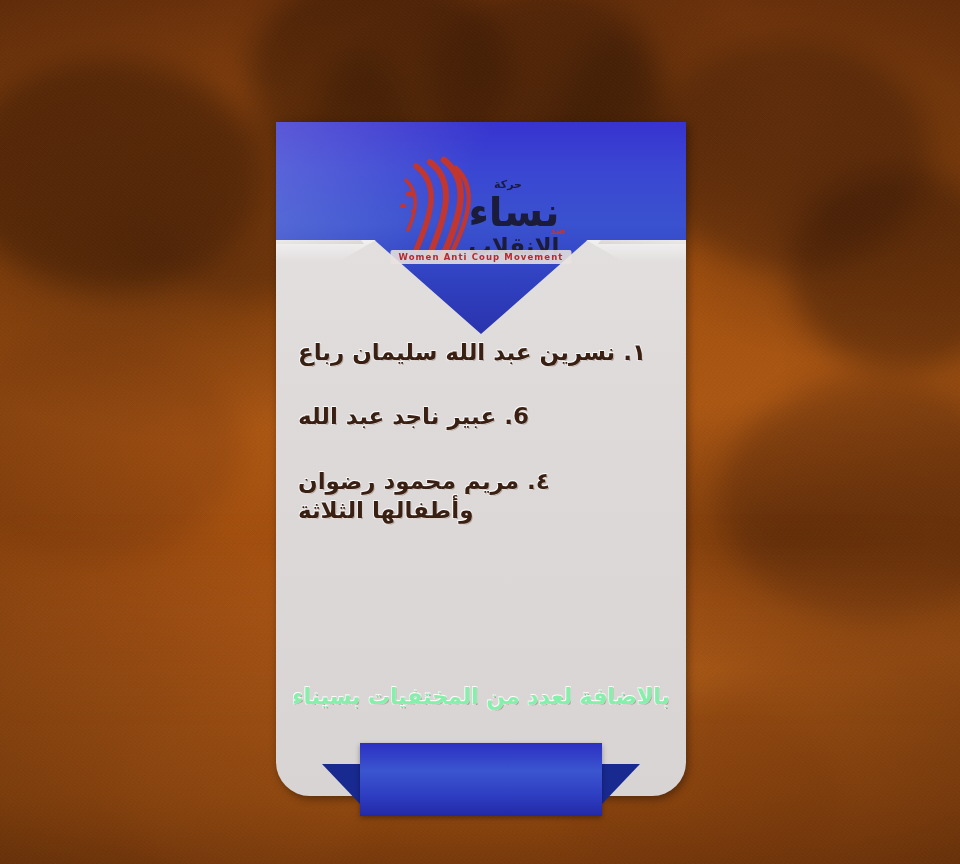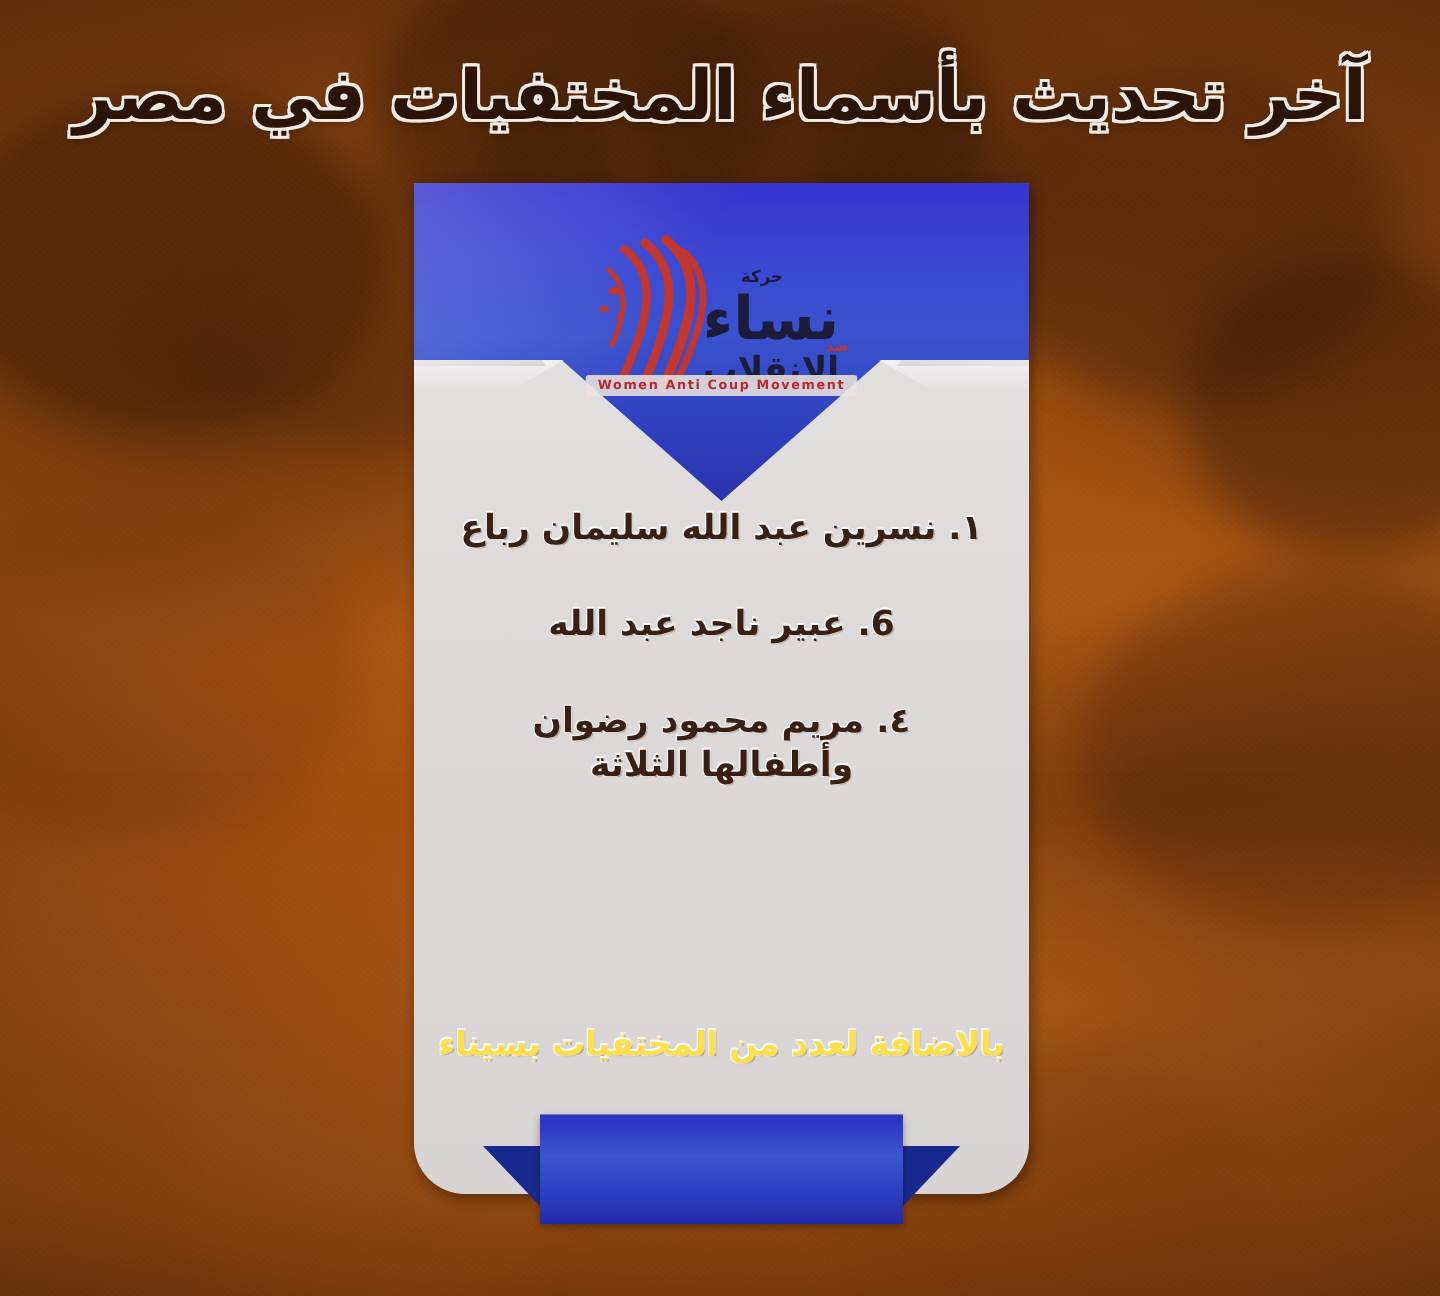--- a/index.html
+++ b/index.html
@@ -205,21 +205,21 @@
 
   
   .list {
     position: absolute;
     left: 0;
     top: 216px;
     width: 410px;
     padding: 0 22px;
     box-sizing: border-box;
     direction: rtl;
-    text-align: center;
+    text-align: left;
   }
   .list-item {
     font-size: 23px;
     font-weight: bold;
     line-height: 1.28;
     color: #3a2013;
     margin: 0 0 35px 0;
     white-space: pre-line;
     text-shadow:
       -0.7px -0.7px 0 rgba(255,255,255,.85),
@@ -233,21 +233,21 @@
     position: absolute;
     left: 0;
     top: 562px;
     width: 410px;
     padding: 0 6px;
     box-sizing: border-box;
     direction: rtl;
     text-align: center;
     font-size: 22px;
     font-weight: bold;
-    color: #fde047;
+    color: #86efac;
     text-shadow:
       -0.7px -0.7px 0 rgba(255,255,255,.85),
        0.7px -0.7px 0 rgba(255,255,255,.55),
       -0.7px  0.7px 0 rgba(255,255,255,.55),
        0.8px  0.9px 0.6px rgba(120,90,70,.45);
   }
 
   
   .tab-wrap {
     position: absolute;
@@ -294,21 +294,20 @@
     <div class="blob b10"></div>
       <div class="blob b11"></div>
       <div class="blob b12"></div>
     <div class="blob b13"></div>
       <div class="blob b14"></div>
   </div>
   <div class="bg-horizon"></div>
   <div class="bg-vignette"></div>
   <div class="bg-grain"></div>
 
-  <h1 class="headline">آخر تحديث بأسماء المختفيات في مصر</h1>
 
   <div class="card-wrap">
     <div class="card-body"></div>
 
     <div class="ribbon">
       <div class="fold fold-l"></div>
       <div class="fold fold-r"></div>
       <div class="ribbon-blue"></div>
       <div class="wing-shadow wing-shadow-l"></div>
       <div class="wing-shadow wing-shadow-r"></div>

